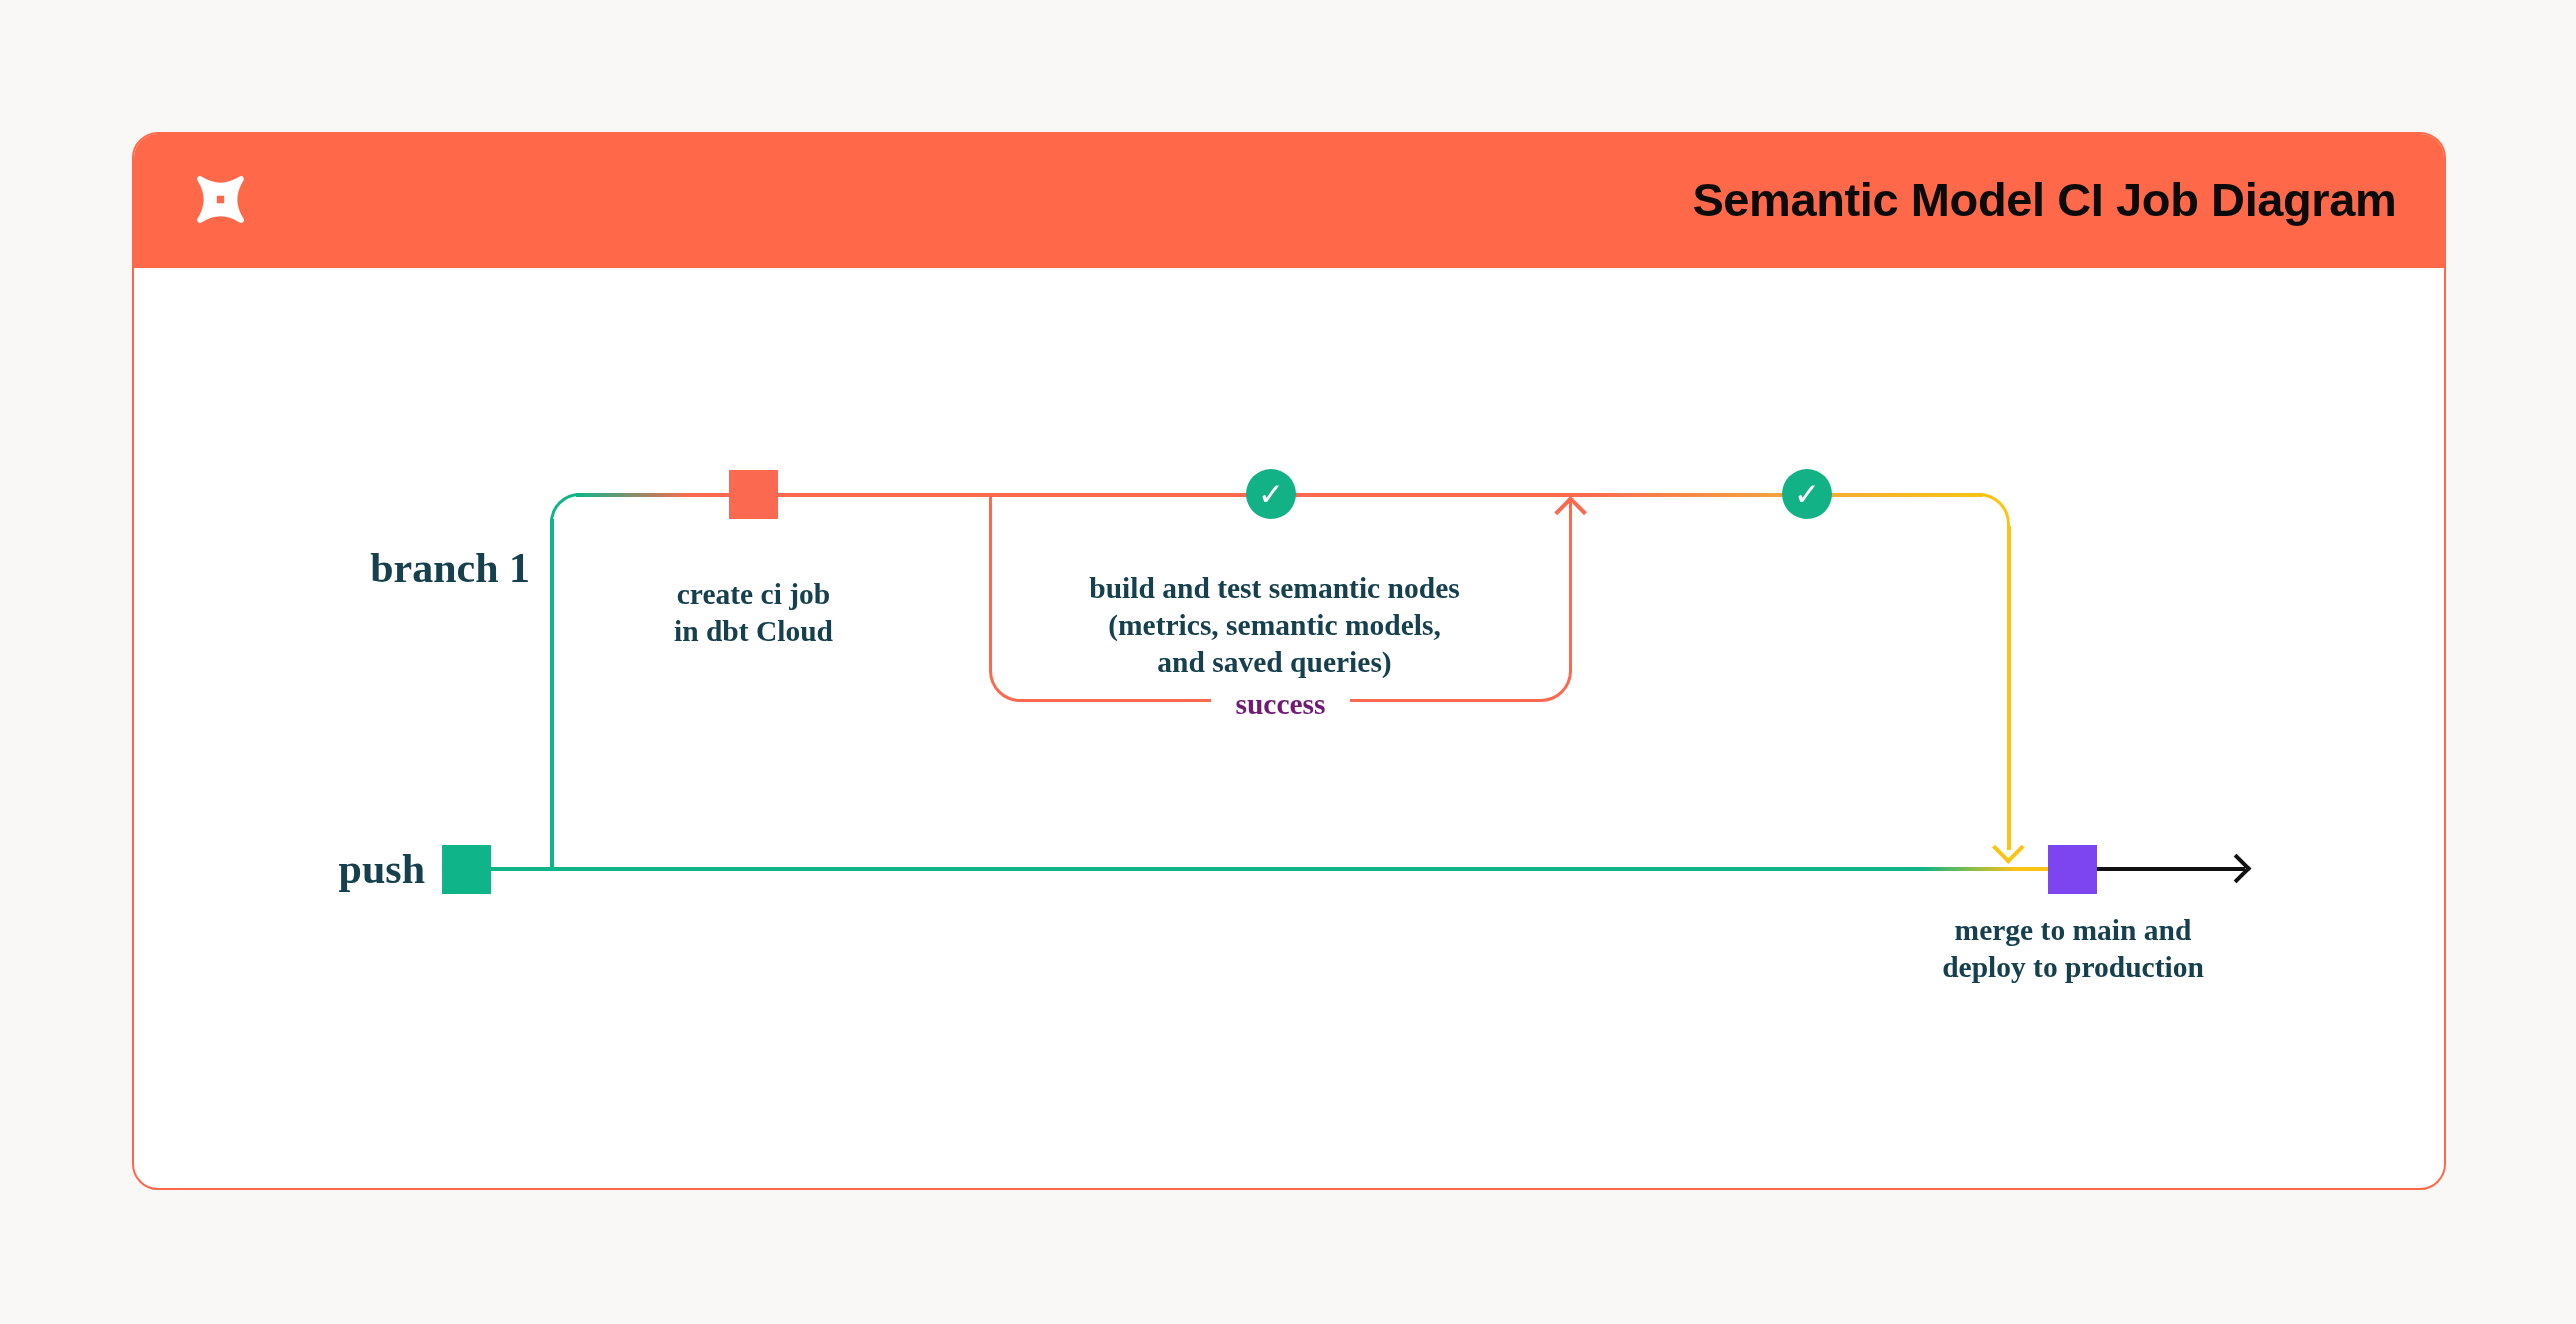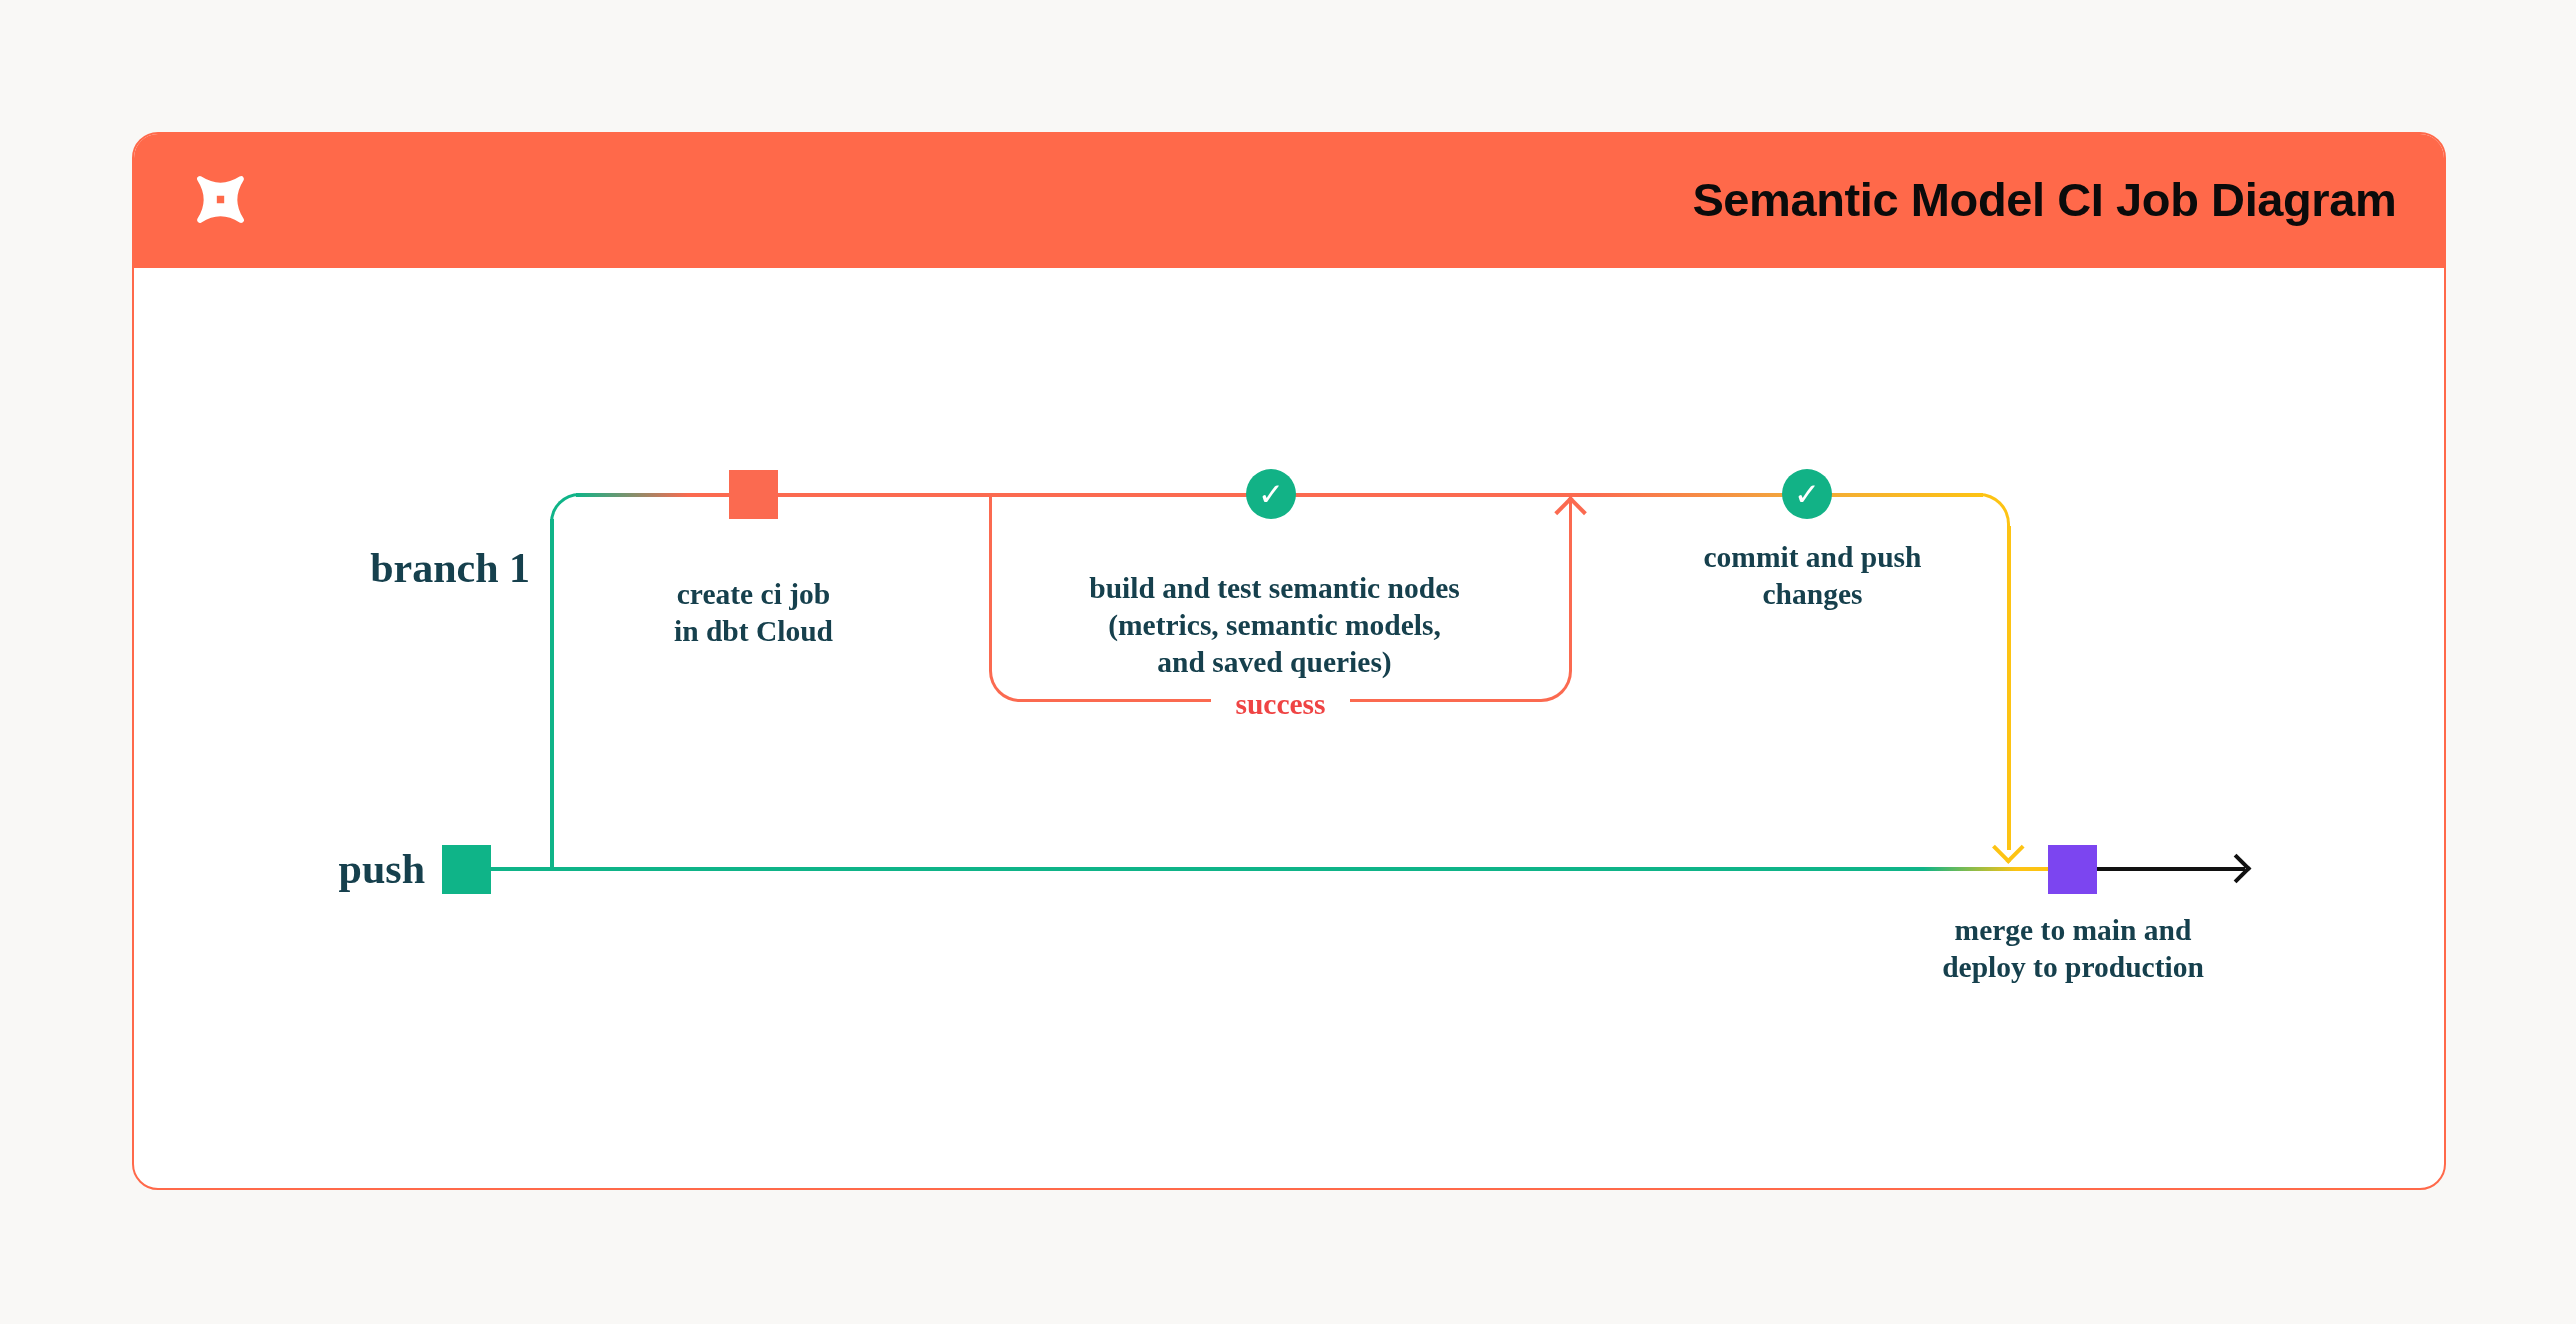--- a/index.html
+++ b/index.html
@@ -25,21 +25,21 @@
   
   .canvas { position:absolute; inset:0; z-index:2; }
   .abs { position:absolute; }
 
   .mono {
     font-family:Liberation Serif, serif;
     font-weight:bold; color:#16404D; white-space:pre-line; text-align:center;
   }
   .lane-label { font-size:42px; line-height:45px; text-align:right; }
   .node-label { font-size:29.5px; line-height:37px; }
-  .success-label { color:#ef4444; font-size:29.5px; line-height:35px; }
+  .success-label { color:#701a75; font-size:29.5px; line-height:35px; }
 
   
   .line-branch-h { left:576px; top:493px; width:1407px; height:3.5px;
     background:linear-gradient(90deg,#0FB488 0%,#FB6A50 8%,#FB6A50 72%,#F2A93B 87%,#FDC313 100%); }
   .corner-branch { left:550px; top:493px; width:29.5px; height:29.5px;
     border-left:3.5px solid #0FB488; border-top:3.5px solid #0FB488; border-top-left-radius:29.5px; }
   .line-branch-v { left:550px; top:519px; width:3.5px; height:350px; background:#0FB488; }
   .corner-yellow { left:1979px; top:493px; width:31px; height:36px;
     border-top:3.5px solid #FDC313; border-right:3.5px solid #FDC313; border-top-right-radius:31px; }
   .line-yellow-v { left:2007px; top:526px; width:3.5px; height:324px; background:#FDC313; }
@@ -130,19 +130,17 @@
 
   <div class="abs mono lane-label branch-label">branch 1</div>
   <div class="abs mono lane-label main-label">push</div>
 
   <div class="abs mono node-label create-label">create ci job
 in dbt Cloud</div>
   <div class="abs mono node-label build-label">build and test semantic nodes
 (metrics, semantic models,
 and saved queries)</div>
   <div class="abs mono success-label success-pos">success</div>
-  <div class="abs mono node-label commit-label">commit and push
-changes</div>
   <div class="abs mono node-label merge-label">merge to main and
 deploy to production</div>
 
 </div>
 
 
 </body></html>

